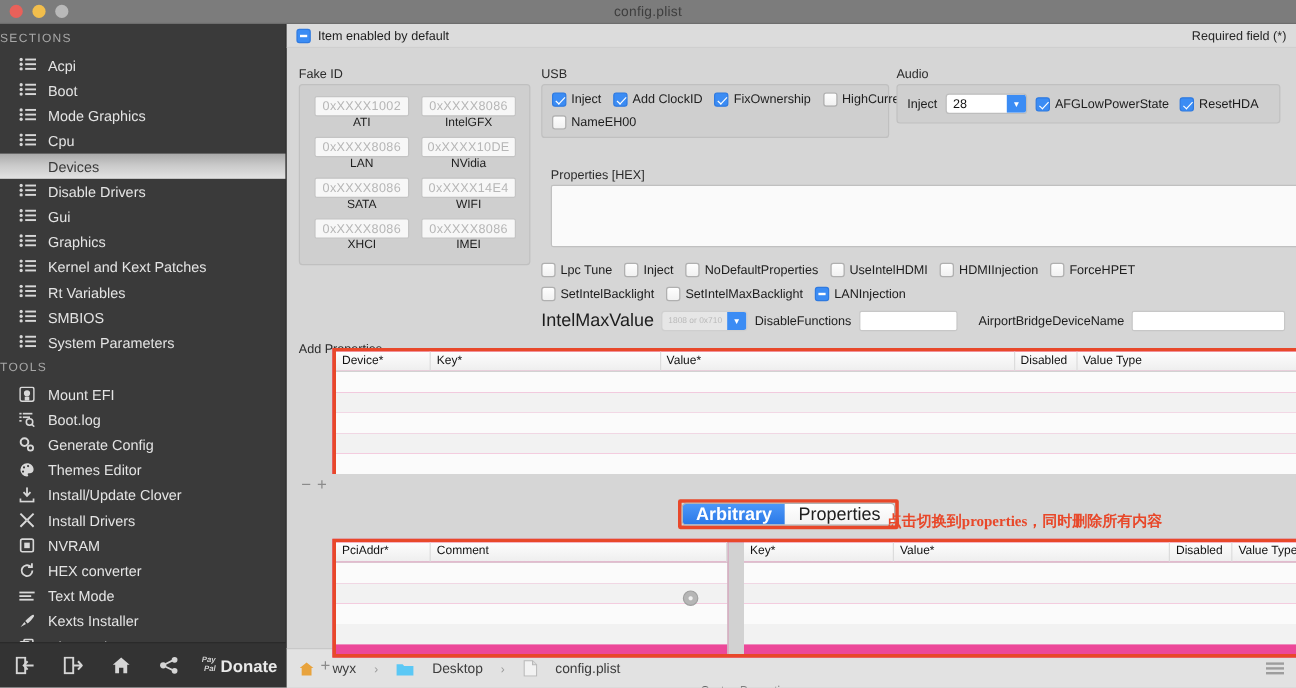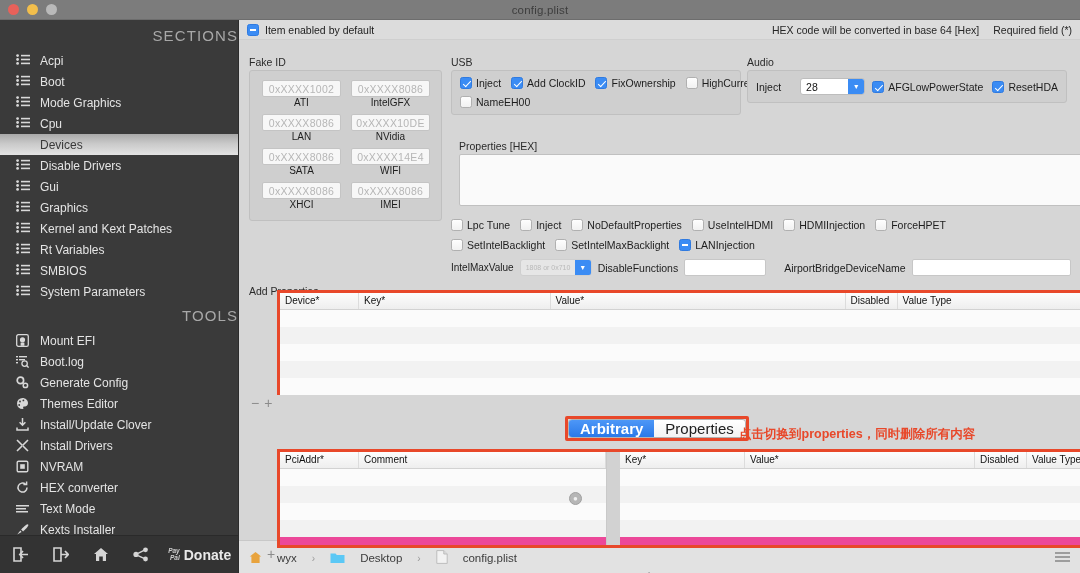--- a/index.html
+++ b/index.html
@@ -31,21 +31,21 @@
   .body { flex: 1; display: flex; min-height: 0; }
 
   
   .sidebar {
     width: 239px; flex: none; background: #3a3a3a;
     display: flex; flex-direction: column;
     border-right: 1px solid #2c2c2c;
   }
   .sb-scroll { flex: 1; overflow: hidden; padding-top: 2px; }
   .sb-head {
-    text-align: right; color: #a8a8a8; font-size: 15px;
+    text-align: left; color: #a8a8a8; font-size: 10px;
     letter-spacing: 1.1px; padding: 5px 0 6px;
   }
   .sb-item {
     display: flex; align-items: center; gap: 9px;
     height: 21px; padding-left: 16px; color: #e4e4e4; font-size: 12px;
   }
   .sb-item.selected {
     background: linear-gradient(to bottom, #a9a9a9 0%, #c9c9c9 45%, #e3e3e3 100%);
     color: #3a3a3a;
   }
@@ -476,21 +476,20 @@
         </div>
       </div>
     </div>
 
     <div class="main">
 
       <div class="main-top">
         <span class="cb mixed"></span>
         <span style="font-size:10.5px;color:#1d1d1d">Item enabled by default</span>
         <div class="top-right">
-          <span>HEX code will be converted in base 64 [Hex]</span>
           <span>Required field (*)</span>
         </div>
       </div>
 
       <div class="content">
 
         <div class="group" style="left:10px; top:16px; width:193px;">
           <div class="grp-label">Fake ID</div>
           <div class="grp-body">
             <div class="fid-grid" id="fakeid-grid">
@@ -558,21 +557,21 @@
                 </div>
               </div>
           </div>
         </div>
 
         <div class="group" style="left:508px; top:16px; width:320px;">
           <div class="grp-label">Audio</div>
           <div class="grp-body" style="padding:7px 8px;">
             <div style="display:flex; align-items:center; gap:7px;">
               <span style="font-size:10.5px;color:#1d1d1d">Inject</span>
-              <div class="sel" style="width:68px;margin-left:12px;">
+              <div class="sel" style="width:68px;">
                 <span>28</span>
                 <span class="arrow">▾</span>
               </div>
               <div style="display:flex; gap:9px;" id="audio-cbs">
                   <div class="cbrow">
                     <span class="cb on"></span>
                     <span>AFGLowPowerState</span>
                   </div>
                   <div class="cbrow">
                     <span class="cb on"></span>
@@ -623,21 +622,21 @@
               <div class="cbrow">
                 <span class="cb "></span>
                 <span>SetIntelMaxBacklight</span>
               </div>
               <div class="cbrow">
                 <span class="cb mixed"></span>
                 <span>LANInjection</span>
               </div>
             </div>
           <div style="display:flex; align-items:center; gap:6px; margin-top:8px;">
-            <span style="font-size:10px;color:#1d1d1d">IntelMaxValue</span>
+            <span style="font-size:15px;color:#1d1d1d">IntelMaxValue</span>
             <div class="sel ghost" style="width:72px;">
               <span>1808 or 0x710</span>
               <span class="arrow">▾</span>
             </div>
             <span style="font-size:10.5px;color:#1d1d1d">DisableFunctions</span>
             <div class="field" style="width:82px;"></div>
             <span style="font-size:10.5px;color:#1d1d1d;margin-left:12px;">AirportBridgeDeviceName</span>
             <div class="field" style="flex:1;"></div>
           </div>
         </div>
@@ -667,21 +666,21 @@
           <span>−</span>
           <span>+</span>
         </div>
 
         <div class="seg-outline" style="left:326px; top:376px;">
           <div class="seg" id="segmented">
               <div class="on">Arbitrary</div>
               <div class="off">Properties</div>
             </div>
         </div>
-        <div class="note-cn" style="left:500px; top:386px;">点击切换到properties，同时删除所有内容</div>
+        <div class="note-cn" style="left:500px; top:386px;font-family:Liberation Serif, serif;">点击切换到properties，同时删除所有内容</div>
 
         <div class="tbl-wrap" style="left:10px; top:409px; width:815px; height:99px;">
           <div style="display:flex; width:100%; height:100%;">
             <div class="tbl" style="width:327px; border-right:1px solid #c9c9c9;">
               <div class="tbl-head" id="arb-left-head">
                   <div class="th" style="width: 79px;">PciAddr*</div>
                   <div class="th" style="flex: 1 1 0%; width: auto;">Comment</div>
                 </div>
               <div class="tbl-rows" id="arb-left-rows">
                   <div class="trow"></div>

